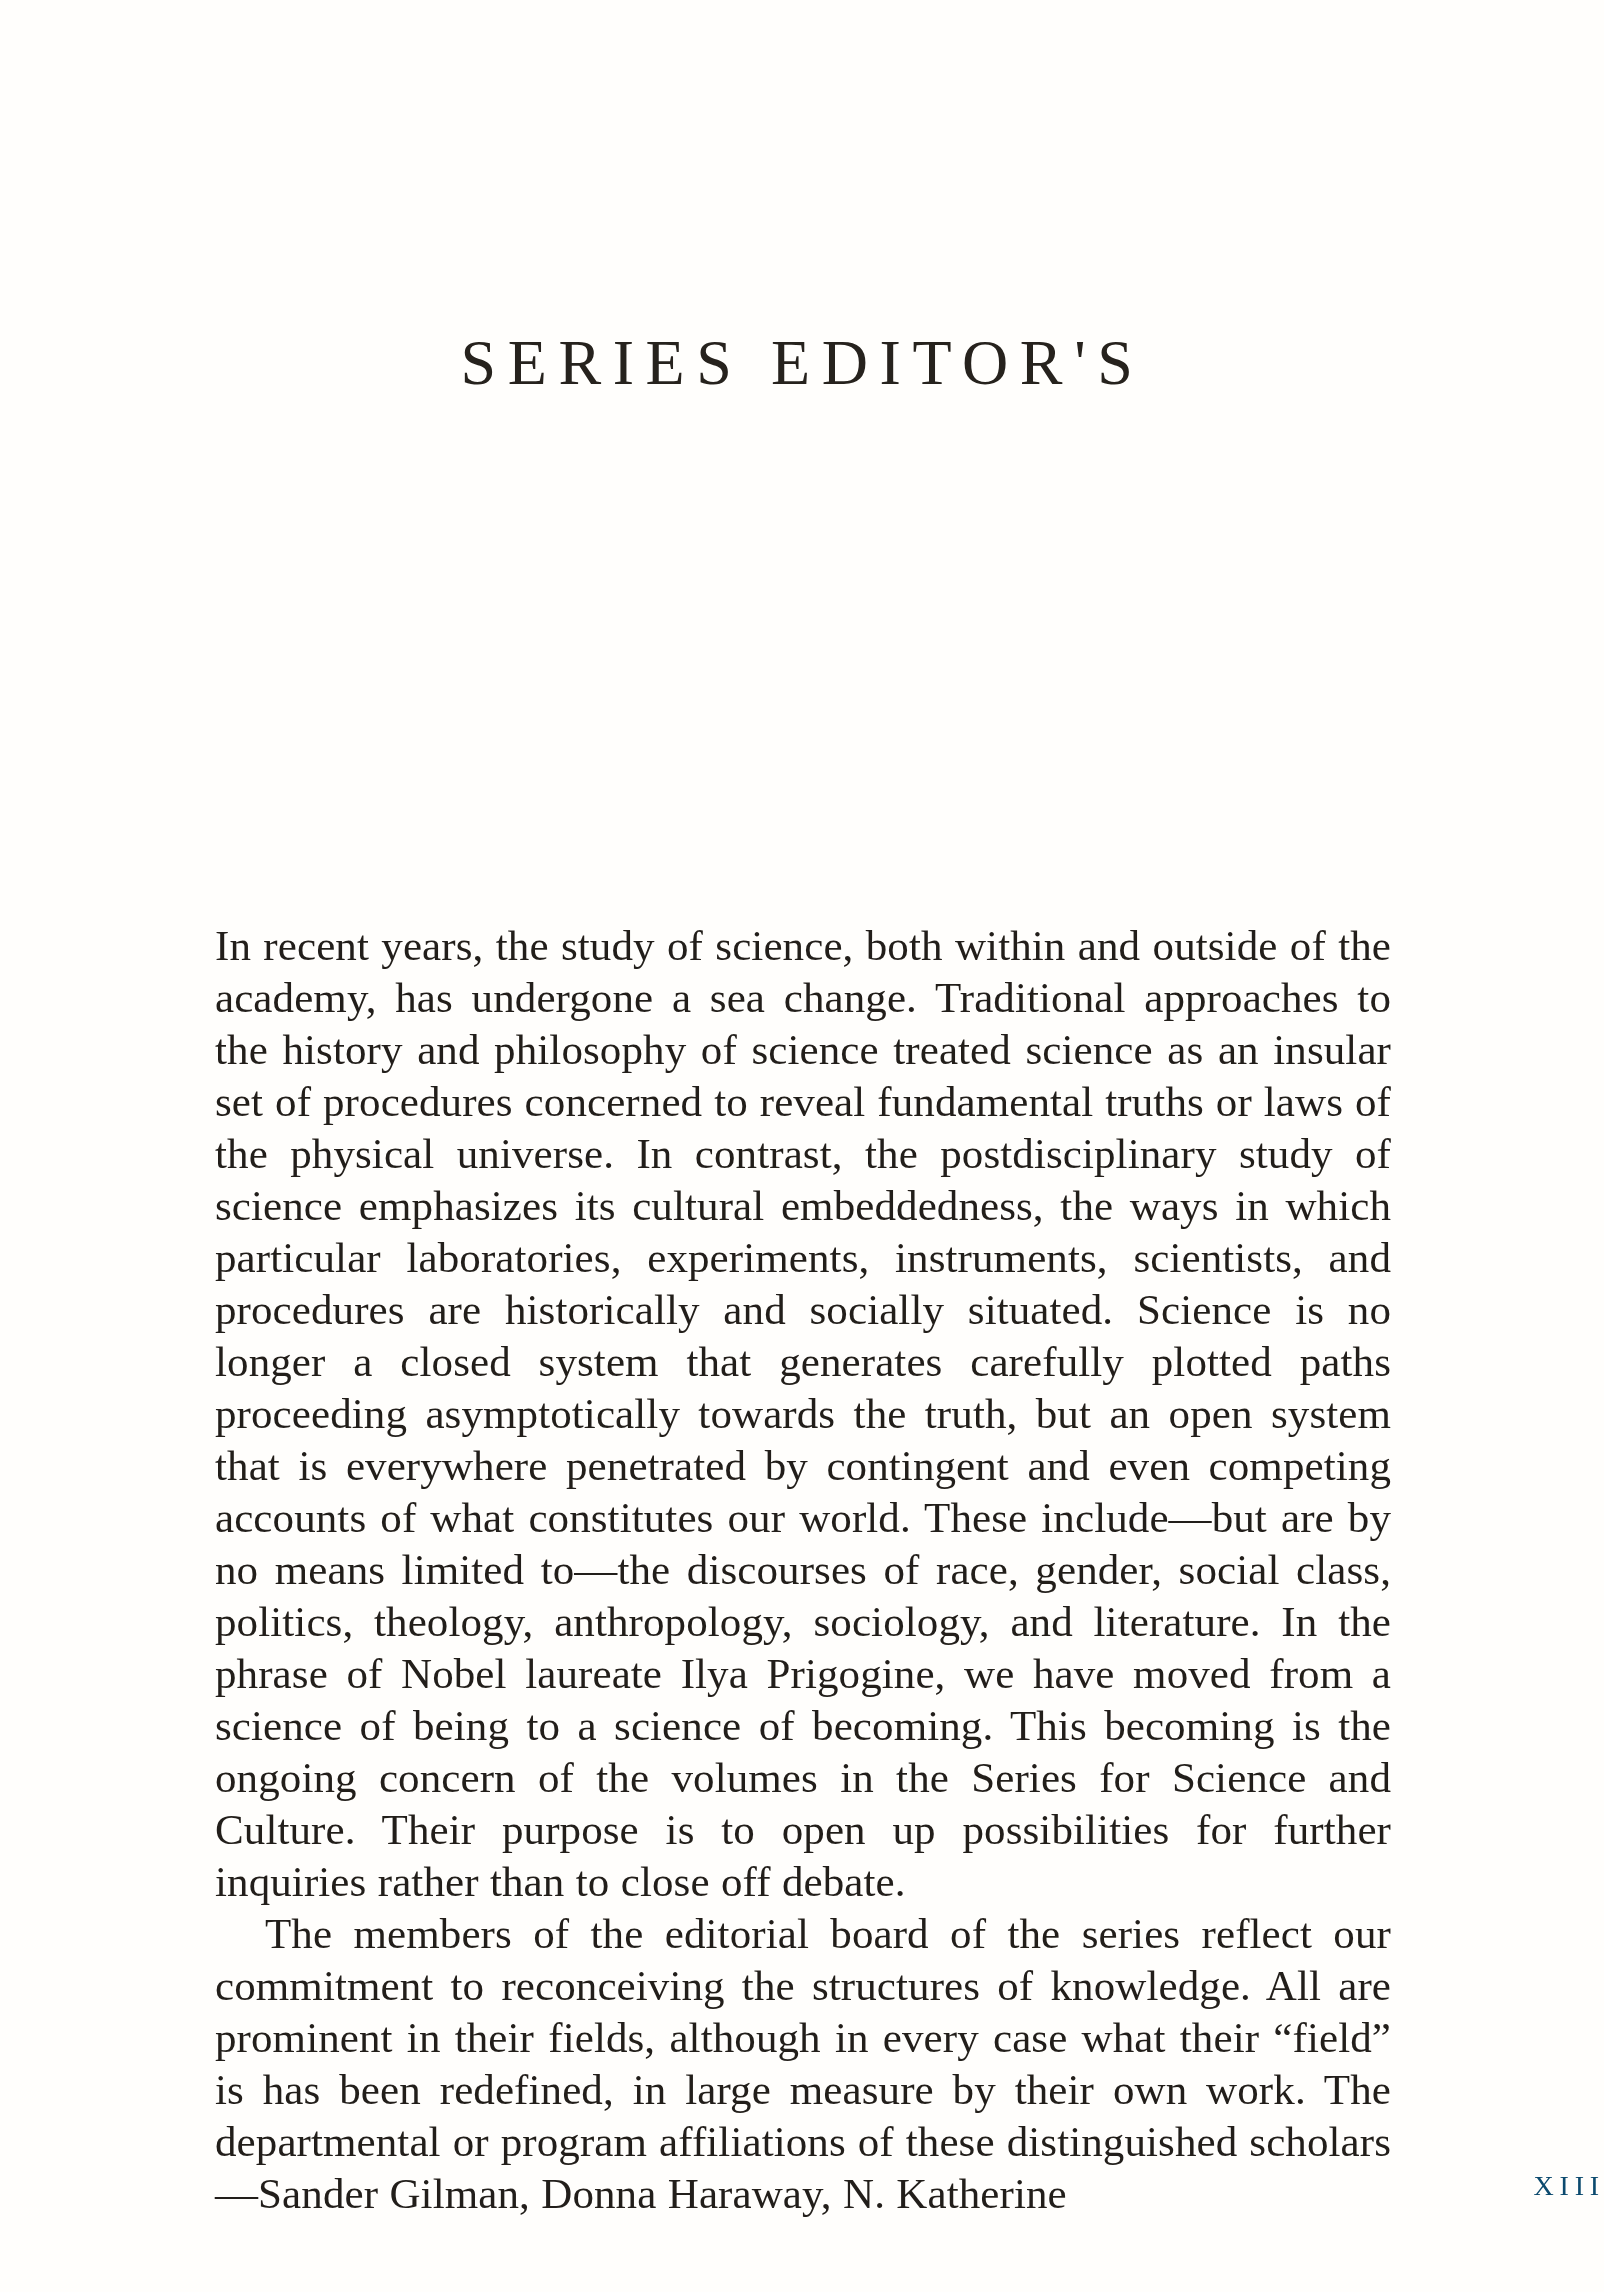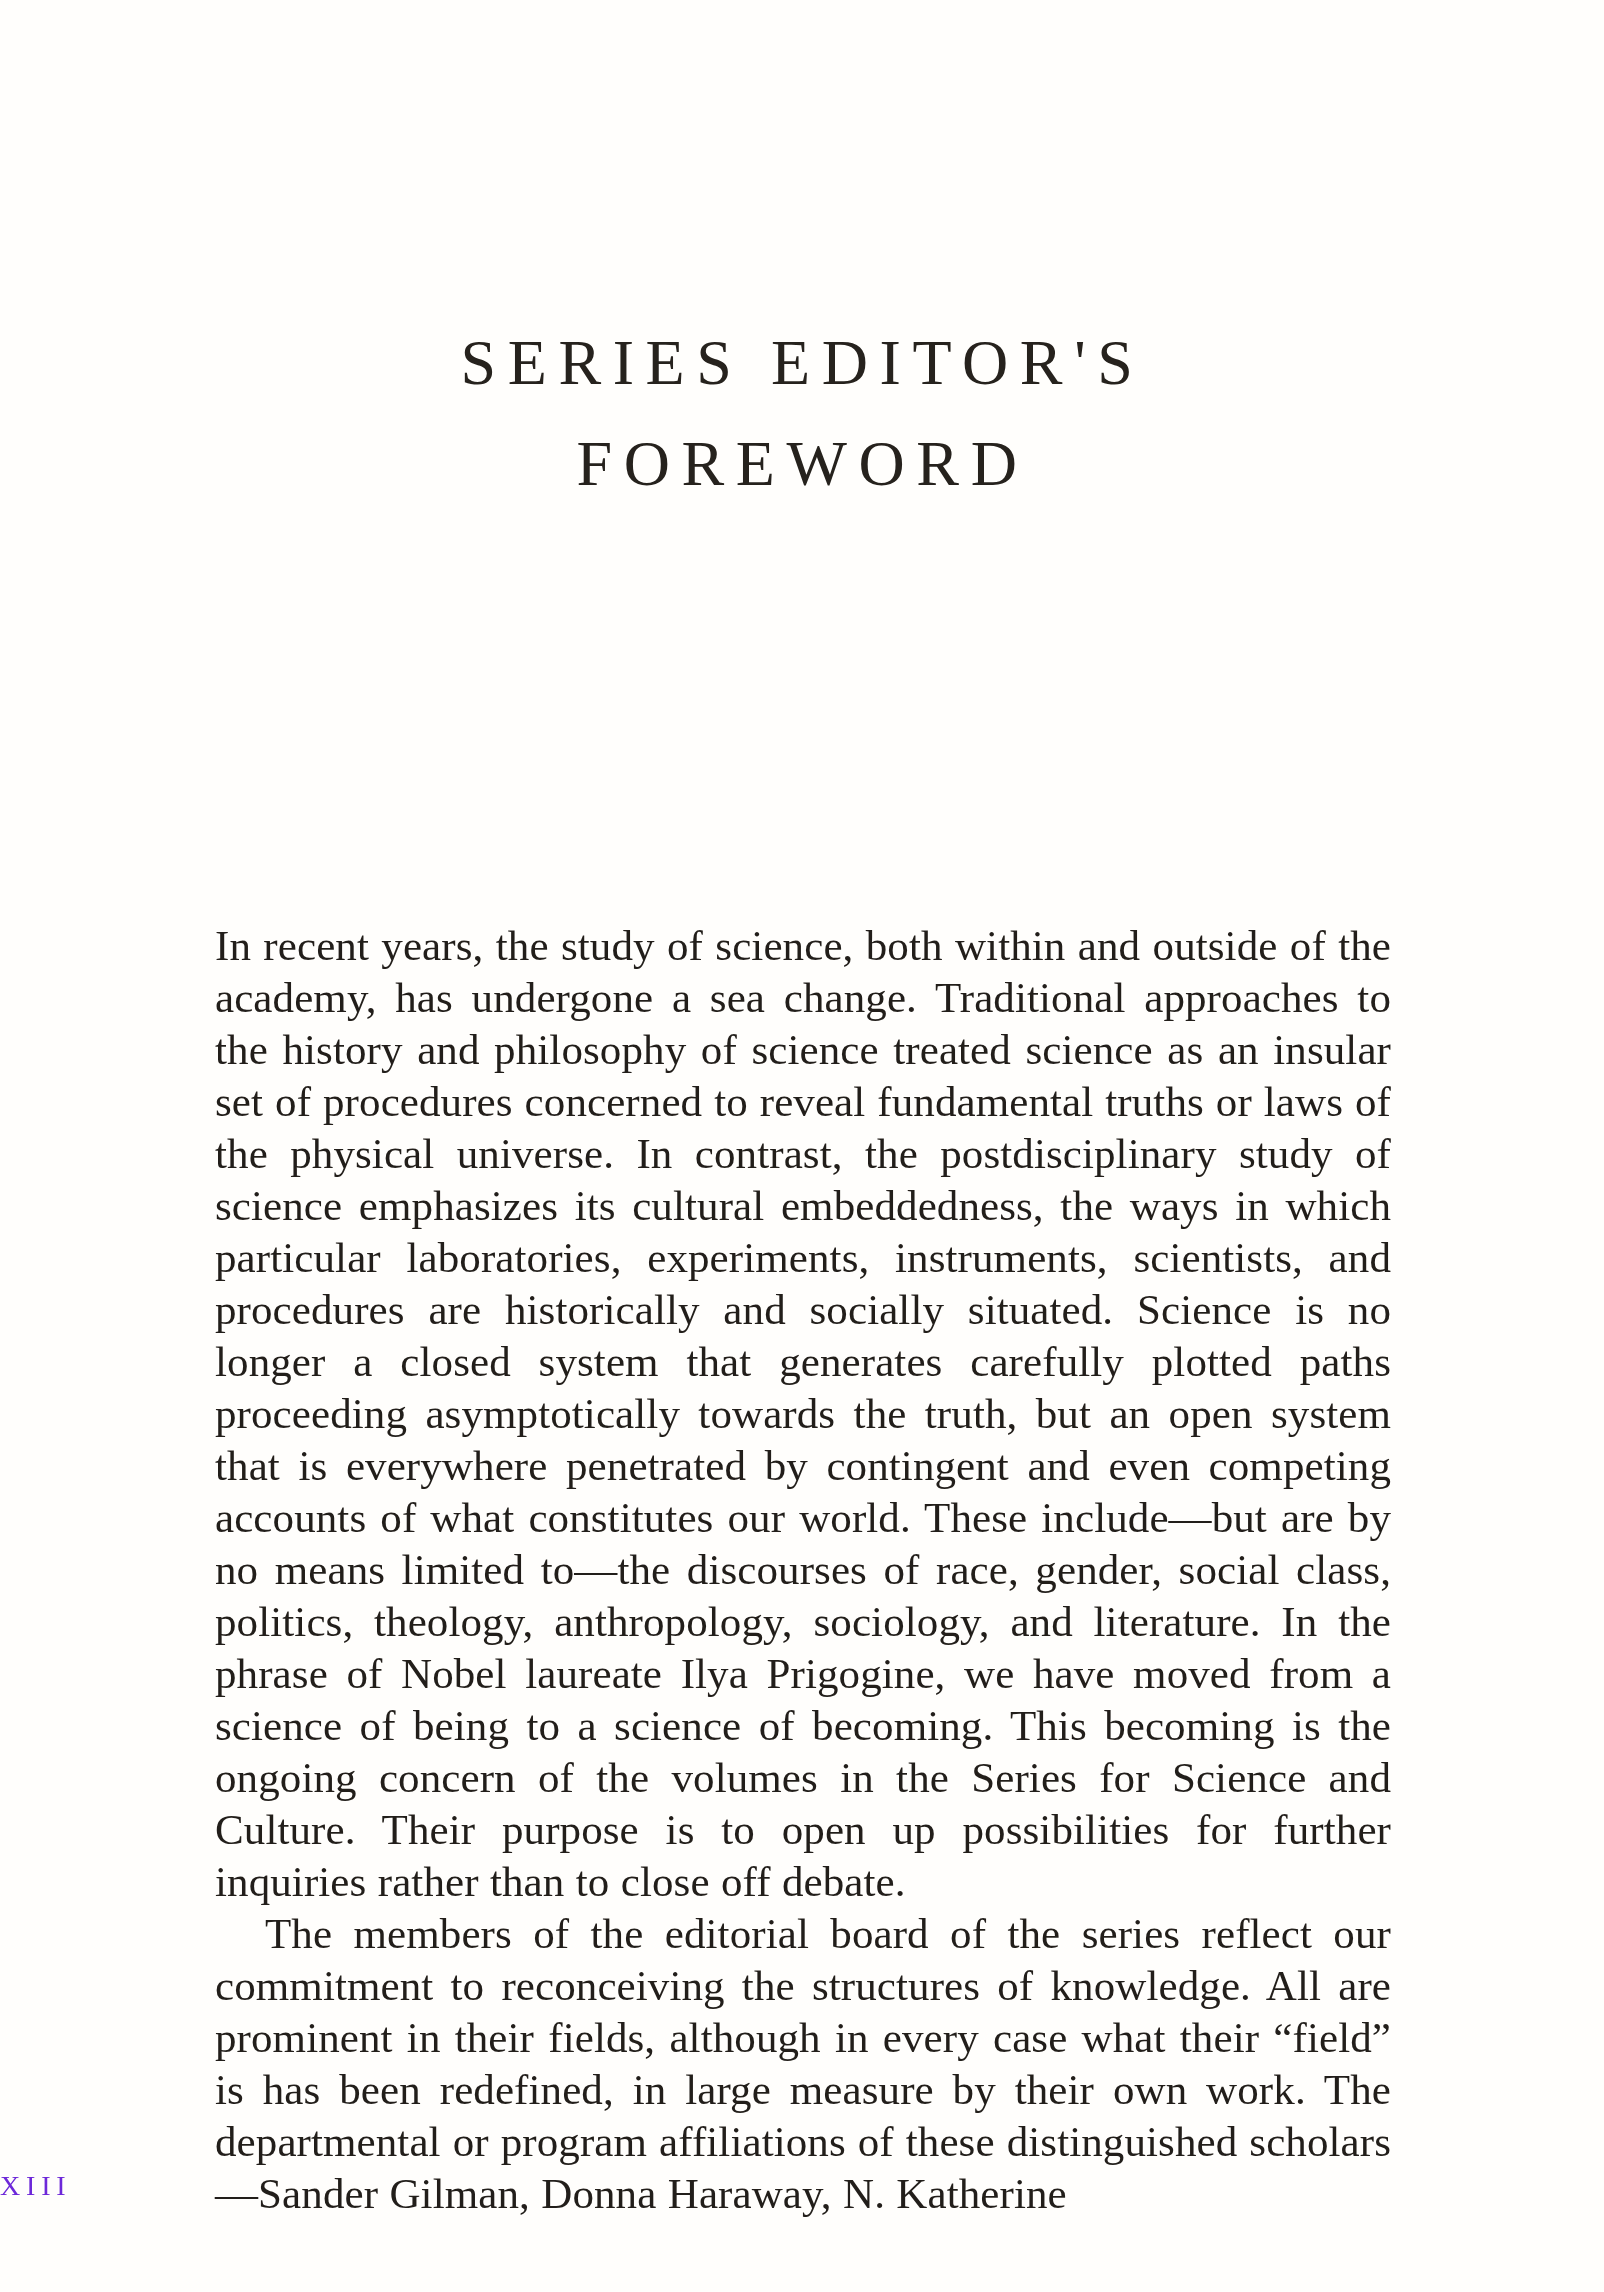--- a/index.html
+++ b/index.html
@@ -49,34 +49,33 @@
     color: #221e1a;
   }
   .body-block p.indented {
     text-indent: 50px;
   }
   .page-number {
     position: absolute;
     top: 2170px;
     left: 0;
     width: 100%;
-    text-align: left;
+    text-align: right;
     font-size: 28px;
     letter-spacing: 5.8px;
-    color: #6d28d9;
+    color: #0c4a6e;
   }
 </style>
 </head>
 <body>
 
 <div class="page">
 
   <div class="title-block">
     <div class="title-line">SERIES EDITOR'S</div>
-    <div class="title-line">FOREWORD</div>
   </div>
 
   <div class="body-block">
     <p>In recent years, the study of science, both within and outside of the academy, has undergone a sea change. Traditional approaches to the history and philosophy of science treated science as an insular set of procedures concerned to reveal fundamental truths or laws of the physical universe. In contrast, the postdisciplinary study of science emphasizes its cultural embeddedness, the ways in which particular laboratories, experiments, instruments, scientists, and procedures are historically and socially situated. Science is no longer a closed system that generates carefully plotted paths proceeding asymptotically towards the truth, but an open system that is everywhere penetrated by contingent and even competing accounts of what constitutes our world. These include—but are by no means limited to—the discourses of race, gender, social class, politics, theology, anthropology, sociology, and literature. In the phrase of Nobel laureate Ilya Prigogine, we have moved from a science of being to a science of becoming. This becoming is the ongoing concern of the volumes in the Series for Science and Culture. Their purpose is to open up possibilities for further inquiries rather than to close off debate.</p>
     <p class="indented">The members of the editorial board of the series reflect our commitment to reconceiving the structures of knowledge. All are prominent in their fields, although in every case what their “field” is has been redefined, in large measure by their own work. The departmental or program affiliations of these distinguished scholars—Sander Gilman, Donna Haraway, N. Katherine</p>
   </div>
 
   <div class="page-number">XIII</div>
 
 </div>

